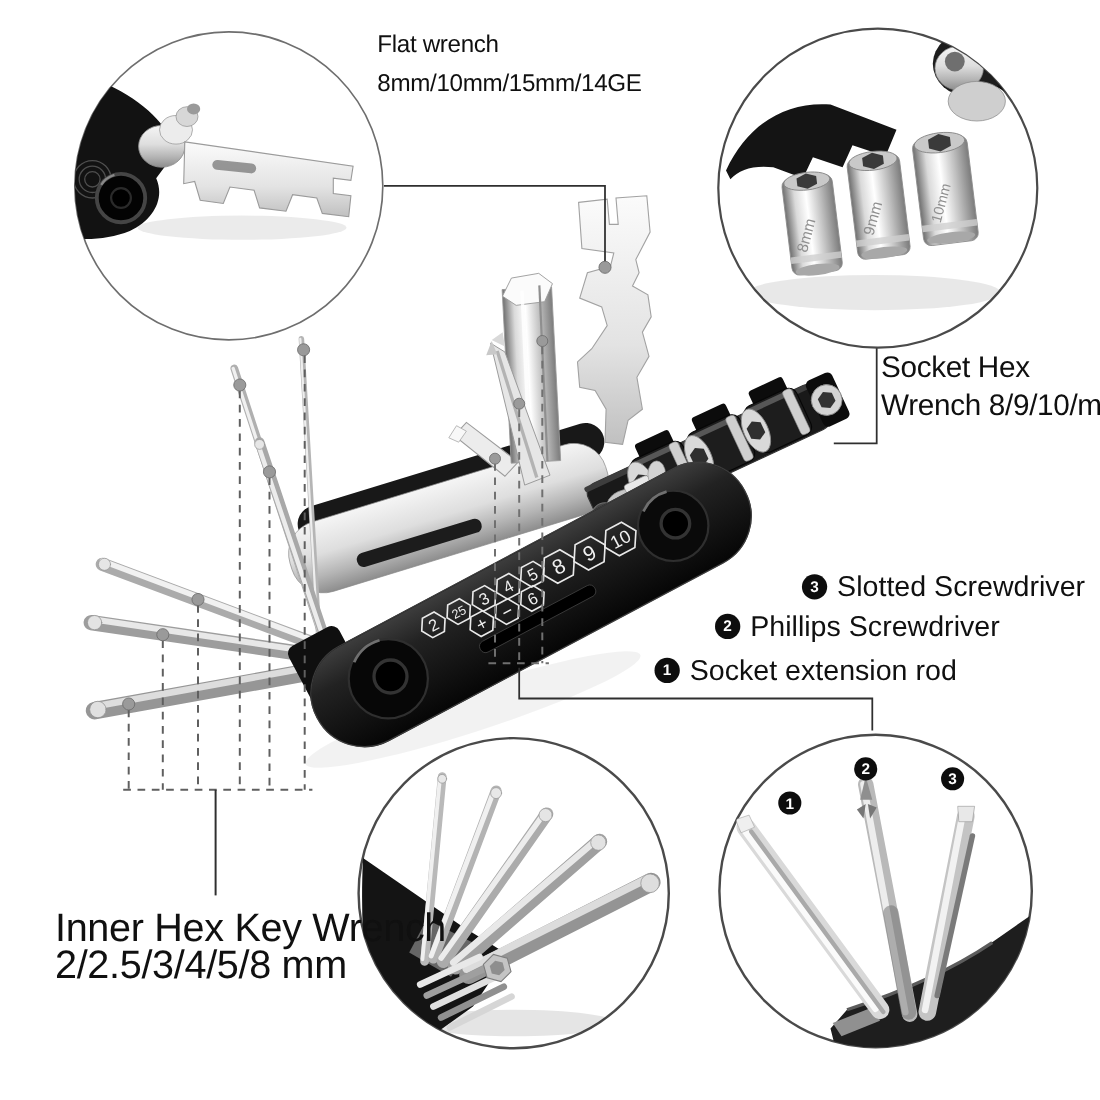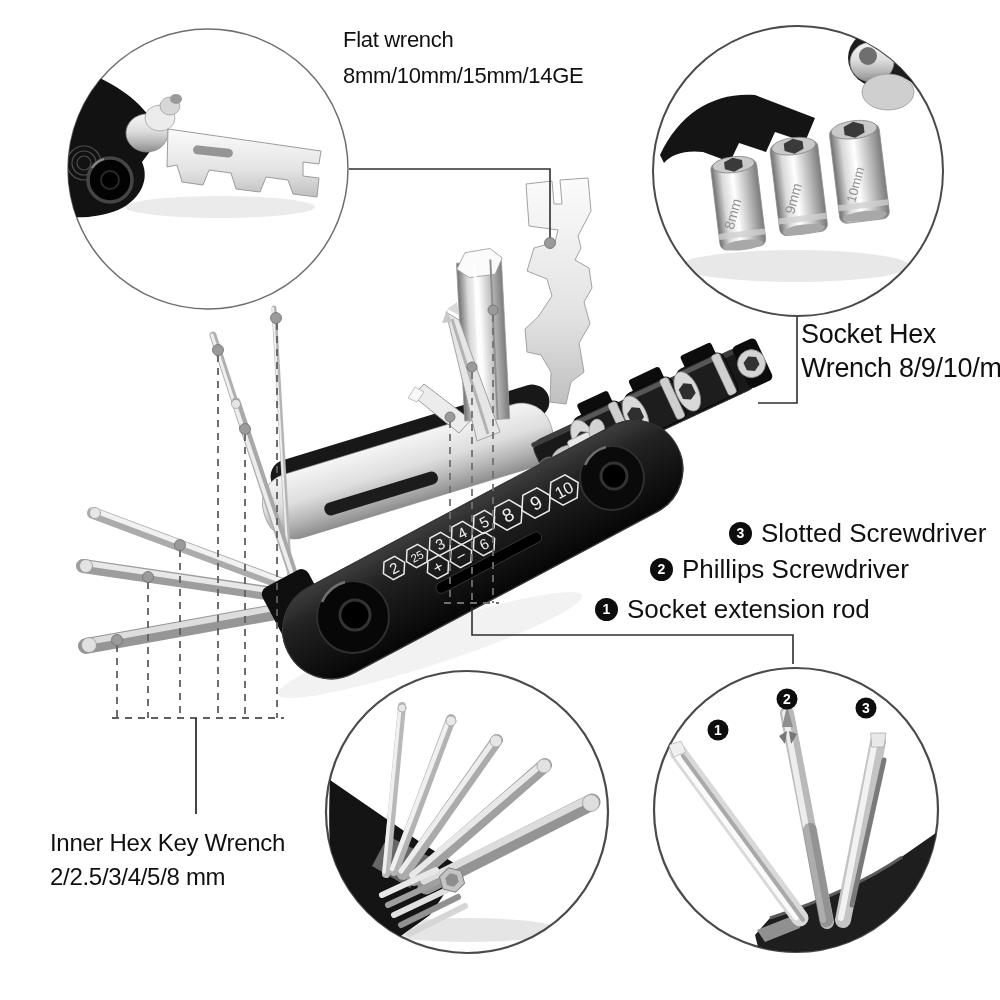--- a/index.html
+++ b/index.html
@@ -3,21 +3,21 @@
 <meta charset="utf-8">
 <style>
   html,body{margin:0;padding:0;background:#fff;}
   .page{position:relative;width:1000px;height:1000px;background:#fff;overflow:hidden;
         font-family:"Liberation Sans",sans-serif;color:#101010;}
   .page svg{position:absolute;left:0;top:0;}
   .lbl{position:absolute;white-space:nowrap;color:#101010;}
   .lbl div{letter-spacing:-0.3px;}
   .lbl-flat{left:343px;top:22px;font-size:22px;line-height:36px;}
   .lbl-socket{left:801px;top:317px;font-size:27px;line-height:34px;}
-  .lbl-inner{left:50px;top:826px;font-size:24px;line-height:34px;}
+  .lbl-inner{left:50px;top:826px;font-size:36px;line-height:34px;}
   .callout{position:absolute;display:flex;align-items:center;height:34px;gap:9px;font-size:26px;}
   .cnum{display:inline-flex;align-items:center;justify-content:center;width:23px;height:23px;
         border-radius:50%;background:#0d0d0d;color:#fff;font-size:14px;font-weight:bold;flex:0 0 23px;}
 </style>
 </head>
 <body>
 
 <div class="page">
 <svg width="1000" height="1000" viewBox="0 0 1000 1000">
   <defs>

